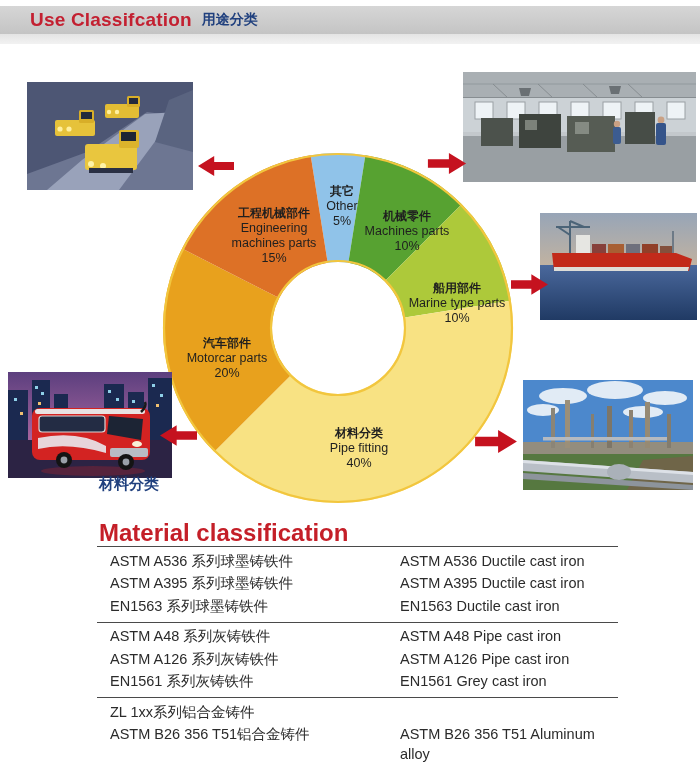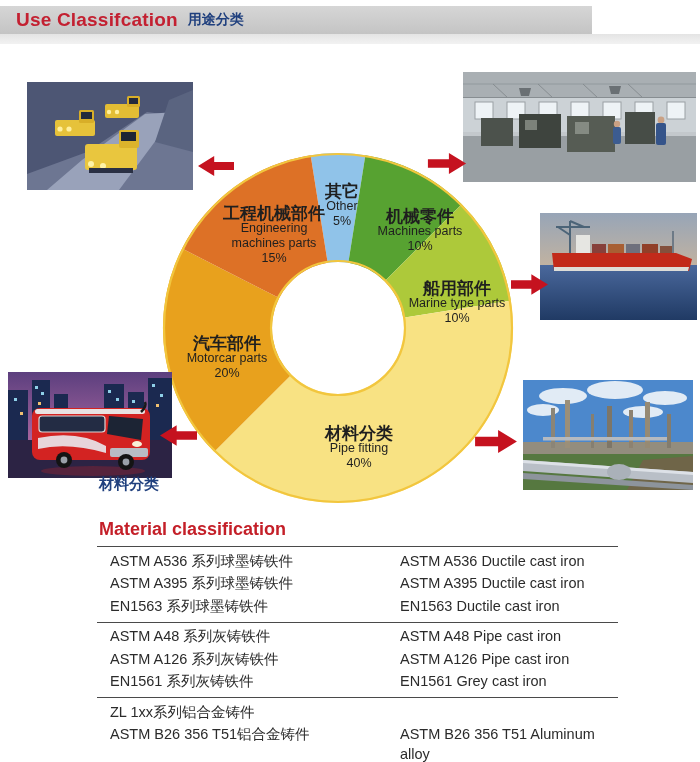--- a/index.html
+++ b/index.html
@@ -1,35 +1,35 @@
 <!DOCTYPE html>
 <html><head>
 <meta charset="utf-8">
 <style>
   html,body{margin:0;padding:0;background:#fff;}
   .page{position:relative;width:700px;height:762px;background:#fff;overflow:hidden;
         font-family:"Liberation Sans","DejaVu Sans",sans-serif;}
   
-  .header-bar{position:absolute;left:0;top:6px;width:592px;height:28px;
-    background:linear-gradient(#d6d6d6,#c4c4c4);display:flex;align-items:center;padding-left:16px;box-sizing:border-box;}
+  .header-bar{position:absolute;left:0;top:6px;width:700px;height:28px;
+    background:linear-gradient(#d6d6d6,#c4c4c4);display:flex;align-items:center;padding-left:30px;box-sizing:border-box;}
   .header-strip{position:absolute;left:0;top:34px;width:700px;height:10px;
     background:linear-gradient(#e4e4e4,#f2f2f2);}
   .title-en{color:#c32031;font-size:19px;font-weight:bold;margin-right:10px;letter-spacing:.2px;}
   .title-zh{color:#20407e;font-size:14px;font-weight:bold;}
   
   .abs{position:absolute;}
   .slice-label{position:absolute;text-align:center;color:#1f1f1f;line-height:15px;font-size:12.5px;z-index:5;}
-  .slice-label .zh{font-weight:bold;font-size:17px;display:block;}
+  .slice-label .zh{font-weight:bold;font-size:12px;display:block;}
   .slice-label .en{display:block;}
   .slice-label .pct{display:block;}
   .photo{position:absolute;display:block;}
   .arrow{position:absolute;display:block;}
   
   .mat-title-zh{position:absolute;left:99px;top:475px;color:#20407e;font-size:15px;font-weight:bold;}
-  .mat-title-en{position:absolute;left:99px;top:519px;color:#c41f28;font-size:18px;font-weight:bold;}
+  .mat-title-en{position:absolute;left:99px;top:519px;color:#c41f28;font-size:24px;font-weight:bold;}
   .mat-table{position:absolute;left:97px;top:546px;width:521px;border-top:1.5px solid #4a4a4a;}
   .mat-group{border-bottom:1.5px solid #4a4a4a;padding:3px 0 4px 0;}
   .mat-row{display:grid;grid-template-columns:250px auto;padding:1.5px 0 1.5px 13px;
     font-size:14.5px;color:#2b2b2b;line-height:19.5px;gap:40px;}
 </style>
 </head>
 <body>
 
 <div class="page">
 
@@ -48,21 +48,21 @@
       <path d="M 24.07 100.55 A 175 175 0 0 1 152.62 7.15 L 169.68 114.81 A 66 66 0 0 0 121.19 150.04 Z" fill="#dd7126"></path>
       <circle cx="180" cy="180" r="174" fill="none" stroke="#f2c63e" stroke-width="2.2"></circle>
       <circle cx="180" cy="180" r="67" fill="none" stroke="#f2c63e" stroke-width="2.2"></circle>
     </svg>
 
   <div class="slice-label" style="left:304px;top:184px;width:76px;">
     <span class="zh">其它</span>
     <span class="en">Other</span>
     <span class="pct">5%</span>
   </div>
-  <div class="slice-label" style="left:360px;top:209px;width:120px;">
+  <div class="slice-label" style="left:347px;top:209px;width:120px;">
     <span class="zh">机械零件</span>
     <span class="en">Machines parts</span>
     <span class="pct">10%</span>
   </div>
   <div class="slice-label" style="left:391px;top:281px;width:132px;">
     <span class="zh">船用部件</span>
     <span class="en">Marine type parts</span>
     <span class="pct">10%</span>
   </div>
   <div class="slice-label" style="left:302px;top:426px;width:114px;">

